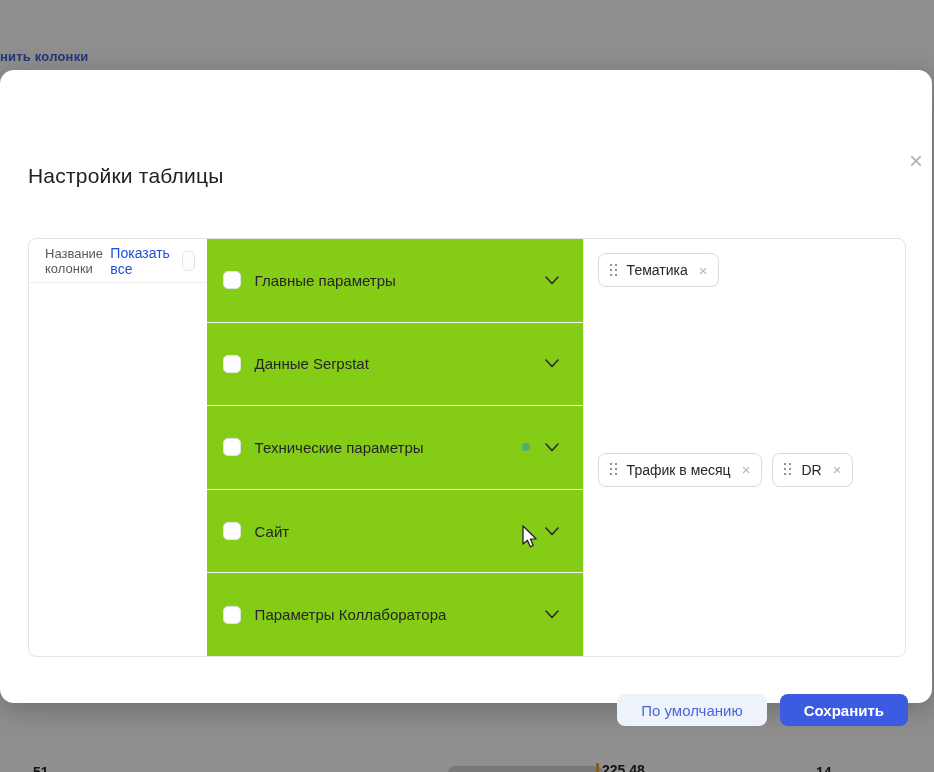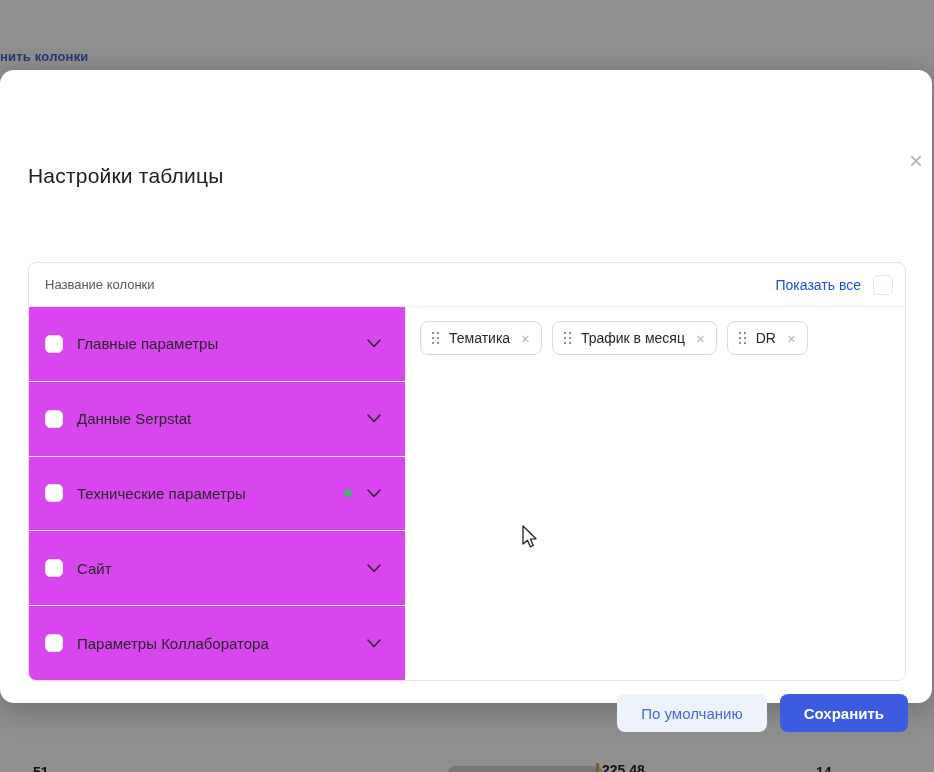--- a/index.html
+++ b/index.html
@@ -37,42 +37,42 @@
   .modal-close {
     position:absolute; left:904px; top:80px; width:24px; height:24px;
     color:#b3b3b3; font-size:24px; line-height:22px; text-align:center;
     cursor:pointer; user-select:none;
   }
 
   
   .panel {
     position:absolute; left:28px; top:168px; width:878px; height:419px;
     border:1px solid #e4e4e7; border-radius:8px; background:#fff;
-    display:flex; flex-direction:column; overflow:hidden;margin-top:24px;
+    display:flex; flex-direction:row; overflow:hidden;
   }
   .panel-header {
     height:44px; flex:0 0 44px; border-bottom:1px solid #ededed;
     display:flex; align-items:center; padding:0 12px 0 16px;
   }
   .panel-header .col-name { font-size:13px; color:#595959; }
   .panel-header .spacer { flex:1; }
   .panel-header .show-all { font-size:14px; color:#1d4ed8; }
   .checkbox {
     display:inline-block; background:#fdfdfd;
     border:1px solid #e3e3e6; border-radius:5px;
   }
   .cb-20 { width:20px; height:20px; margin-left:12px; }
   .cb-18 { width:18px; height:18px; flex:0 0 18px; }
 
   .panel-body { flex:1; display:flex; min-height:0; }
   .cat-col { width:377px; flex:0 0 377px; border-right:1px solid #ededed; display:flex; flex-direction:column; }
   .cat-row {
     flex:1; display:flex; align-items:center;
     padding:0 24px 0 16px; border-bottom:1px solid #f2f2f2;
-    cursor:pointer; background:#d946ef;
+    cursor:pointer; background:#84cc16;
   }
   .cat-row:last-child { border-bottom:none; }
   .cat-label { margin-left:14px; font-size:15px; color:#262626; }
   .cat-spacer { flex:1; }
   .dot { width:8px; height:8px; border-radius:50%; background:#4caf73; margin-right:15px; }
   .chev { width:14px; height:9px; flex:0 0 14px; }
   .chev polyline { fill:none; stroke:#2b2b2b; stroke-width:1.6; stroke-linecap:round; stroke-linejoin:round; }
 
   .chips-col { flex:1; padding:14px 14px; display:flex; align-items:flex-start; gap:10px; flex-wrap:wrap; }
   .chip {
@@ -83,21 +83,21 @@
   .drag-dots { display:grid; grid-template-columns:repeat(2,3px); grid-auto-rows:3px; gap:2px; cursor:grab; }
   .drag-dots i { width:2px; height:2px; border-radius:50%; background:#6b6b6b; }
   .chip-x { color:#b3b3b3; font-size:15px; line-height:1; cursor:pointer; margin-left:2px; }
 
   
   .footer {
     position:absolute; right:24px; top:624px;
     display:flex; gap:13px;
   }
   .btn {
-    height:38px; border:none; border-radius:8px; padding:0 24px;
+    height:32px; border:none; border-radius:8px; padding:0 24px;
     font-family:"Liberation Sans",sans-serif; font-size:15px; cursor:pointer;
   }
   .btn-default { background:#edf2fb; color:#4868d9; }
   .btn-primary { background:#3d5be0; color:#ffffff;font-weight:bold; }
 
   
   .cursor { position:absolute; left:519px; top:525px; width:22px; height:26px; pointer-events:none; }
 </style>
 </head>
 <body>

